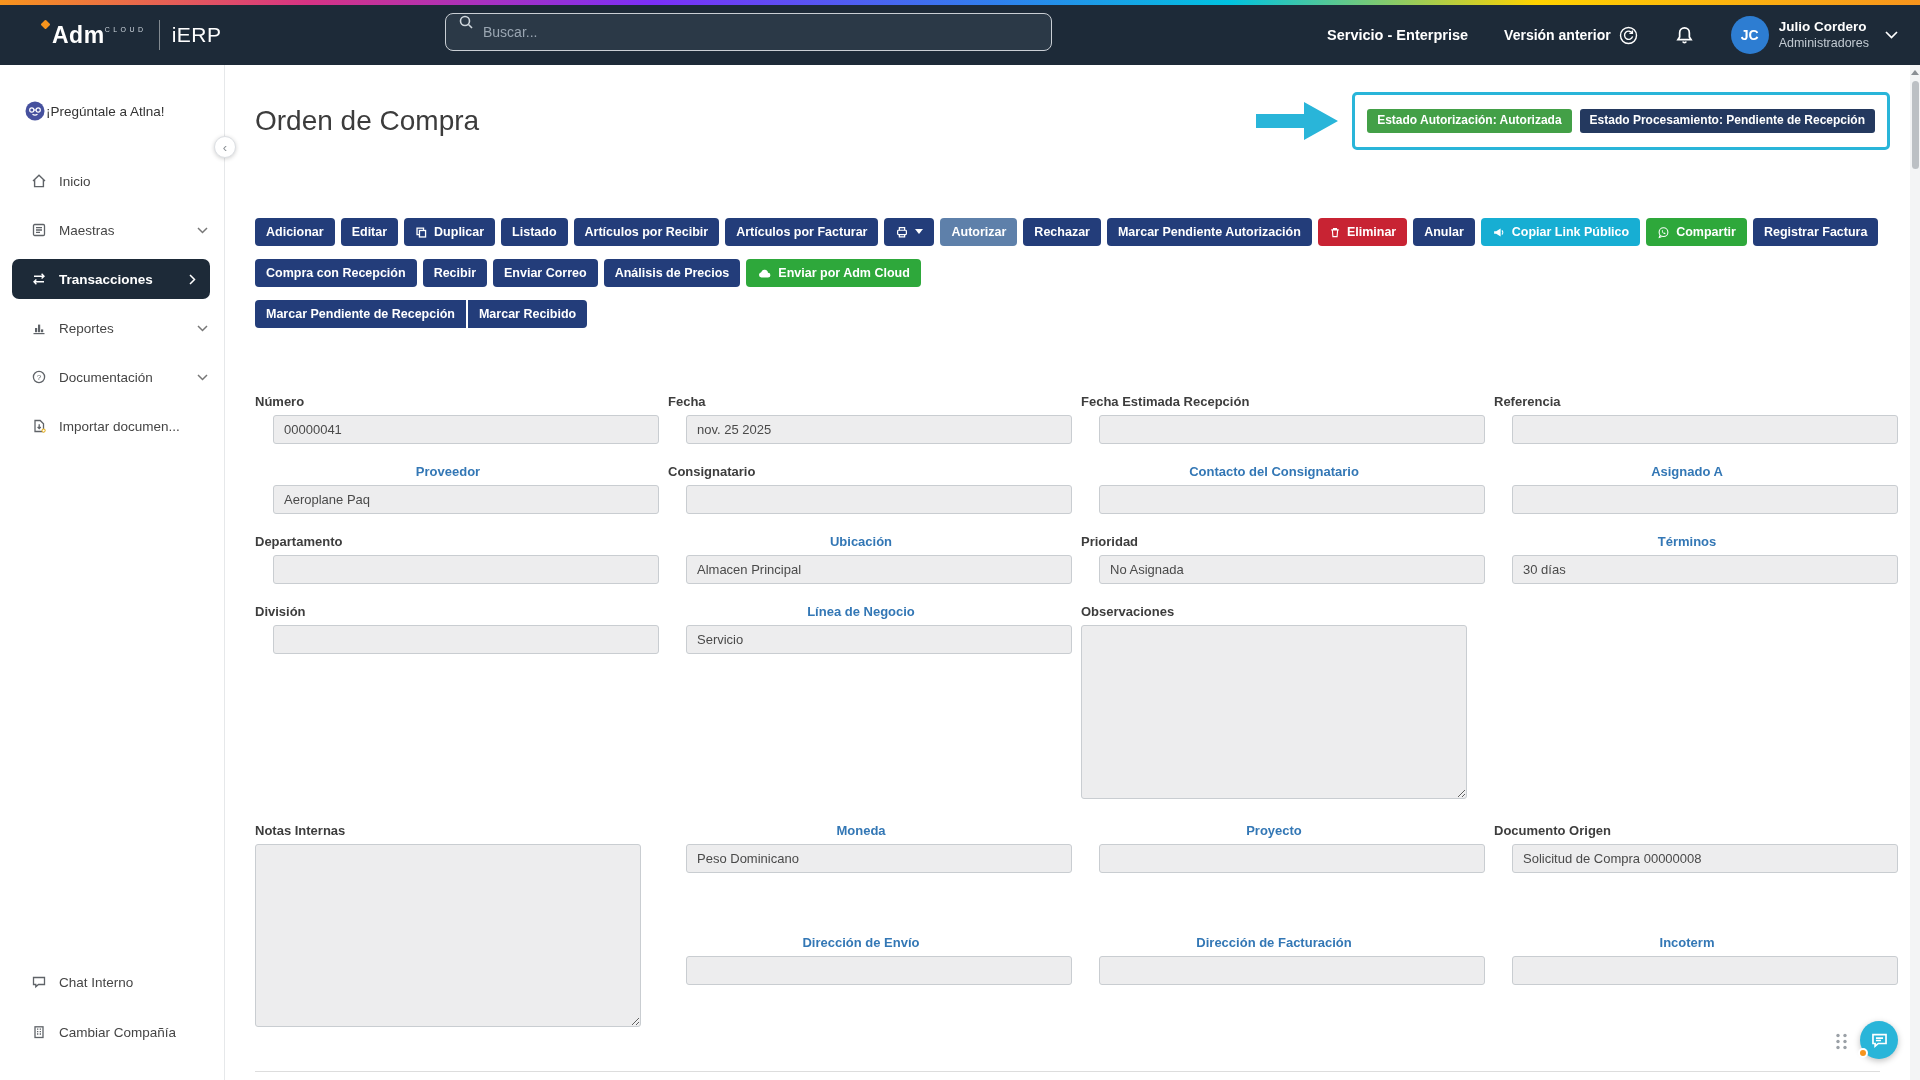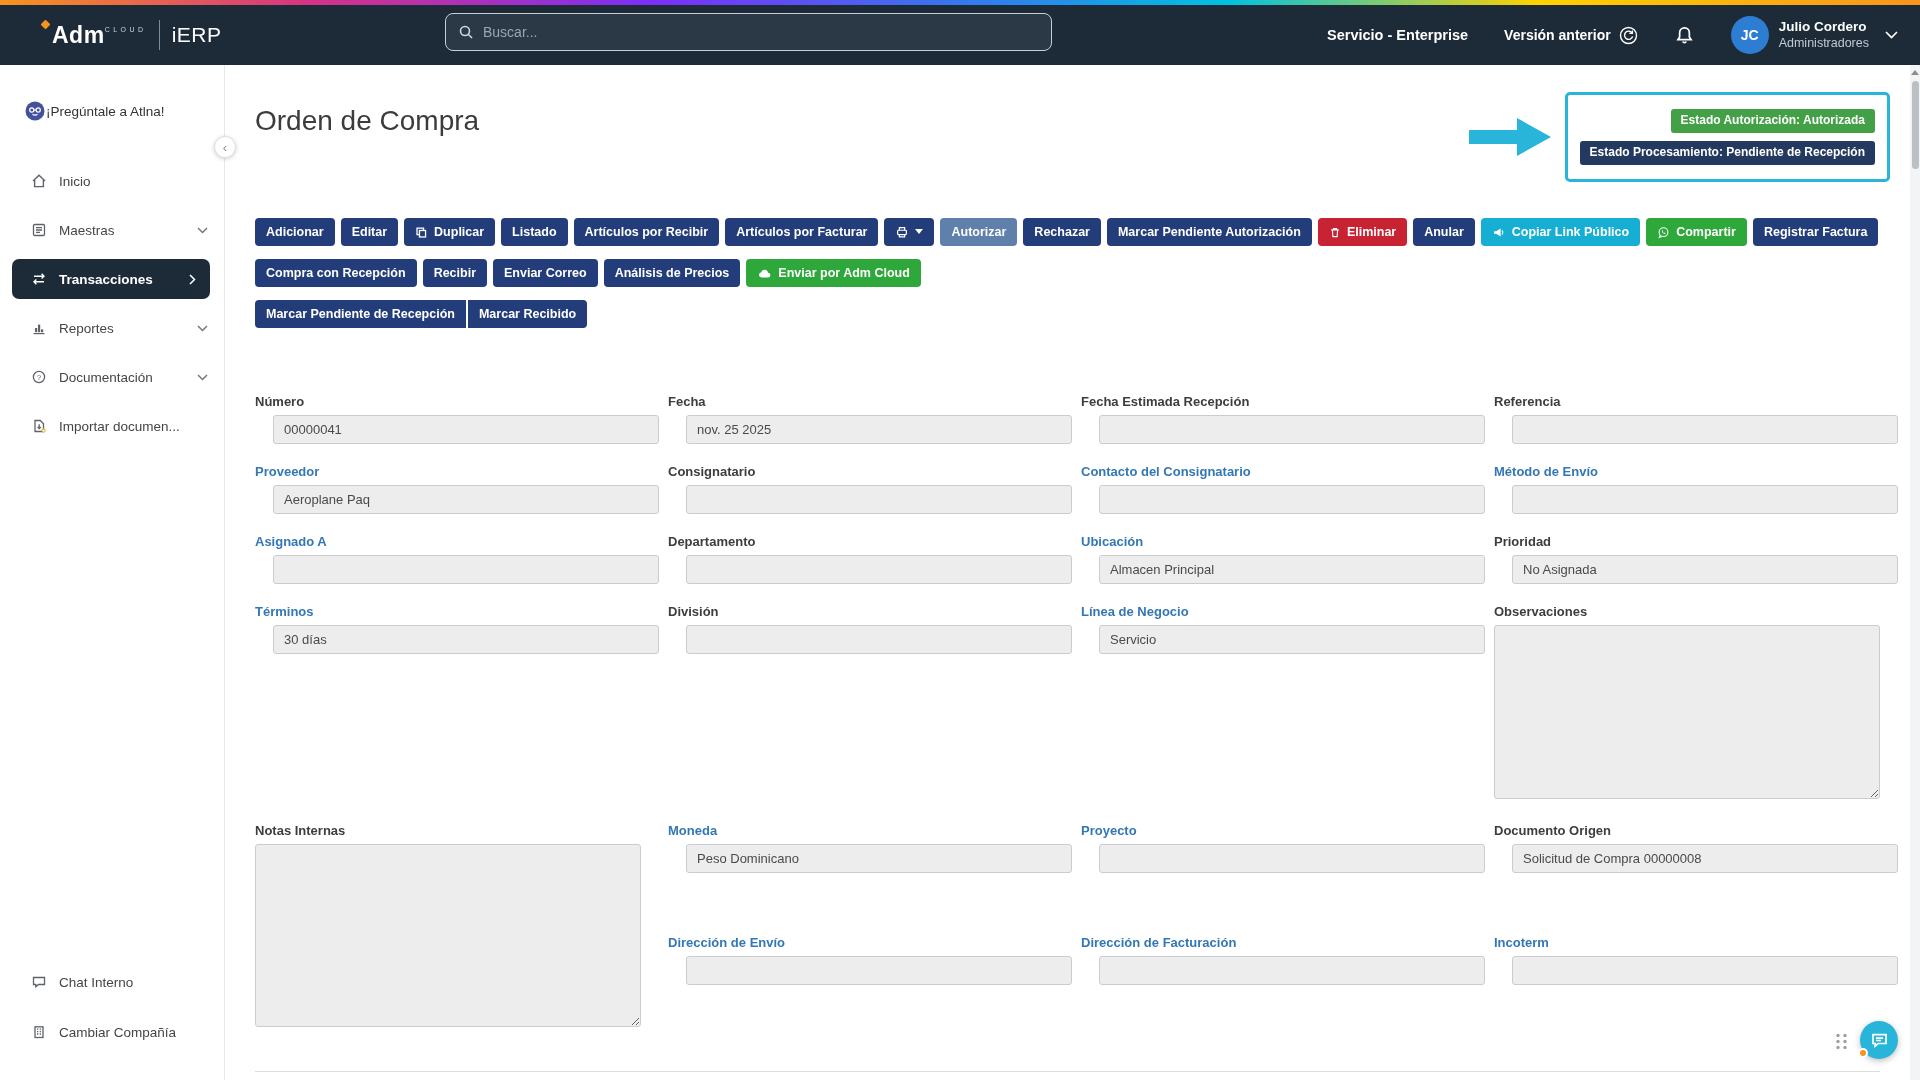--- a/index.html
+++ b/index.html
@@ -13,21 +13,21 @@
     background:linear-gradient(90deg,#f7941d 0%,#d63384 16%,#7b2ff7 34%,#2f80ed 52%,#00c2e0 64%,#ffd200 80%,#f7941d 100%);}
   .topbar-inner{position:relative;height:100%;padding-top:5px;display:flex;align-items:center;}
   .logo{display:flex;align-items:center;gap:12px;color:#fff;margin-left:52px;}
   .logo-adm{display:flex;line-height:1;position:relative;}
   .logo-adm .adm{font-size:23px;font-weight:700;letter-spacing:.5px;}
   .logo-adm .cloud{font-size:7px;letter-spacing:3.5px;color:#cdd5dd;margin-top:2px;}
   .logo-accent{position:absolute;top:-3px;left:-10px;width:7px;height:7px;background:#f7941d;border-radius:1px;transform:rotate(45deg);}
   .logo-divider{width:1px;height:30px;background:rgba(255,255,255,.45);}
   .logo-erp{font-size:21px;font-weight:400;letter-spacing:.5px;}
   .search{position:absolute;left:445px;top:13px;width:607px;height:38px;background:#2b3947;
-    border:1px solid #c9ced4;border-radius:8px;display:flex;align-items:center;padding:0 12px;gap:9px;}
+    border:1px solid #c9ced4;border-radius:8px;display:flex;padding:0 12px;gap:9px;}
   .search svg{flex:none;}
   .search input{flex:1;background:transparent;border:none;outline:none;color:#e2e6ea;font-size:14px;font-family:inherit;}
   .search input::placeholder{color:#9aa6b2;}
   .topbar-right{position:absolute;right:22px;top:5px;height:60px;display:flex;align-items:center;gap:36px;color:#fff;}
   .service-label{font-size:14.5px;font-weight:700;}
   .version{display:flex;align-items:center;gap:8px;font-size:14px;font-weight:700;cursor:pointer;}
   .bell{cursor:pointer;display:flex;}
   .user{display:flex;align-items:center;gap:10px;cursor:pointer;}
   .avatar{width:38px;height:38px;border-radius:50%;background:#2d7dd2;color:#fff;font-weight:700;font-size:14px;
     display:flex;align-items:center;justify-content:center;}
@@ -49,21 +49,21 @@
   .sidebar-footer .nav-item{margin-bottom:10px;}
   .sidebar-toggle{position:absolute;left:214px;top:136px;width:22px;height:22px;border-radius:50%;background:#fff;
     border:1px solid #dcdfe3;box-shadow:0 1px 4px rgba(0,0,0,.18);z-index:30;display:flex;align-items:center;justify-content:center;
     color:#8a8f94;font-size:13px;cursor:pointer;line-height:1;}
 
   
   .main{position:absolute;left:225px;top:65px;right:10px;bottom:0;padding:40px 0 0 30px;overflow:hidden;}
   .page-title{font-size:28px;font-weight:500;color:#3c3c3c;}
 
   .status-callout{position:absolute;top:92px;right:30px;display:flex;align-items:center;gap:14px;z-index:5;}
-  .status-box{border:3px solid var(--accent-cyan,#29b5d9);border-radius:5px;padding:14px 12px;display:flex;flex-direction:column;gap:8px;background:#fff;align-items:flex-end;}
+  .status-box{border:3px solid var(--accent-cyan,#29b5d9);border-radius:5px;padding:14px 12px;display:flex;flex-direction:row;gap:8px;background:#fff;}
   .badge{color:#fff;font-size:12px;font-weight:700;padding:5px 10px;border-radius:3px;width:fit-content;white-space:nowrap;line-height:1.15;}
   .badge.green{background:var(--badge-green,#43a047);}
   .badge.navy{background:var(--badge-navy,#24395f);}
 
   .toolbar{margin-top:81px;}
   .btn-row{display:flex;gap:6px;margin-bottom:13px;flex-wrap:nowrap;align-items:center;}
   .btn{height:28px;display:inline-flex;align-items:center;gap:6px;padding:0 11px;background:var(--btn-navy,#233d7a);
     color:#fff;font-size:12.5px;font-weight:700;border:none;border-radius:4px;white-space:nowrap;cursor:pointer;font-family:inherit;}
   .btn .bicon{display:flex;}
   .btn.sel{background:var(--btn-active,#5e80aa);}
@@ -72,21 +72,21 @@
   .btn.green{background:var(--btn-green,#2ea83b);}
   .btn-row.tight{gap:2px;margin-top:7px;}
   .btn-row.tight .btn{border-radius:0;}
   .btn-row.tight .btn:first-child{border-radius:4px 0 0 4px;}
   .btn-row.tight .btn:last-child{border-radius:0 4px 4px 0;}
 
   
   .form-grid{display:grid;grid-template-columns:repeat(4,1fr);column-gap:27px;row-gap:20px;width:1625px;margin-top:66px;}
   .form-grid.section-b{margin-top:24px;}
   .field label{display:block;font-size:13px;font-weight:700;color:#3d3d3d;margin-bottom:6px;}
-  .field label.link{color:var(--link-blue,#3377b5);cursor:pointer;}
+  .field label.link{color:var(--link-blue,#3377b5);cursor:pointer;text-align:center;}
   .field input{width:100%;height:29px;background:#ededee;border:1px solid #c9cdd1;border-radius:3px;
     padding:0 10px;font-size:13px;color:#4a4a4a;font-family:inherit;outline:none;margin-left:18px;}
   .field textarea{width:100%;background:#ededee;border:1px solid #c9cdd1;border-radius:3px;
     padding:8px 10px;font-size:13px;color:#4a4a4a;font-family:inherit;outline:none;resize:both;display:block;}
   textarea.obs{height:174px;}
   textarea.notes{height:183px;}
   .r1{grid-row:1;} .r2{grid-row:2;} .c2{grid-column:2;} .c3{grid-column:3;} .c4{grid-column:4;}
   .span-rows{grid-row:1 / span 2;grid-column:1;}
 
   .bottom-divider{position:absolute;left:255px;right:40px;top:1071px;height:1px;background:#ddd;}
@@ -434,24 +434,20 @@
       <input value="Aeroplane Paq" style="">
     </div>
     <div class="field">
       <label>Consignatario</label>
       <input value="" style="">
     </div>
     <div class="field">
       <label class="link">Contacto del Consignatario</label>
       <input value="" style="">
     </div>
-    <div class="field">
-      <label class="link">Método de Envío</label>
-      <input value="" style="">
-    </div>
 
     <div class="field">
       <label class="link">Asignado A</label>
       <input value="" style="">
     </div>
     <div class="field">
       <label>Departamento</label>
       <input value="" style="">
     </div>
     <div class="field">

